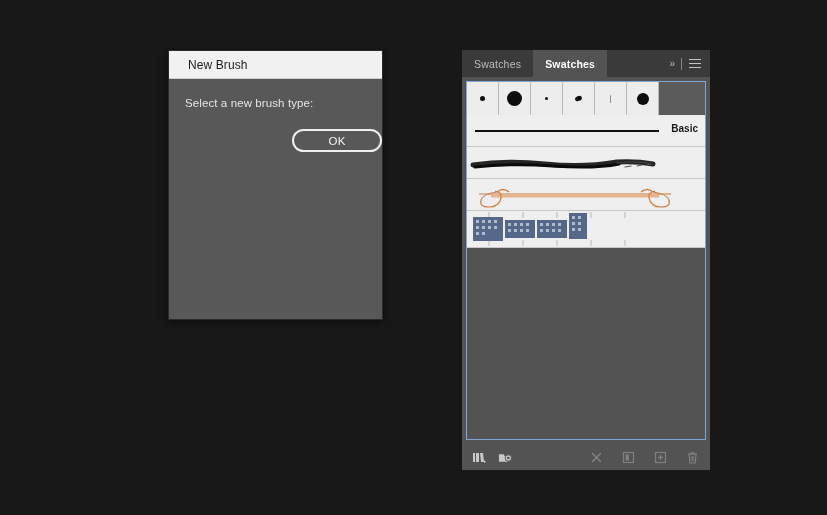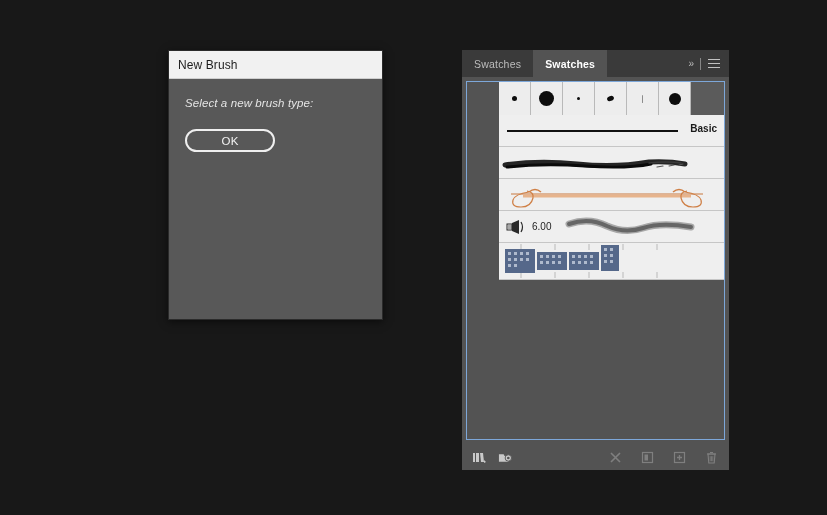--- a/index.html
+++ b/index.html
@@ -15,58 +15,58 @@
   .dialog{
     position:absolute;left:168px;top:50px;width:215px;height:270px;
     background:#585858;
     box-shadow:0 2px 8px rgba(0,0,0,.55);
     border:1px solid #2b2b2b;
     box-sizing:border-box;
   }
   .dialog-titlebar{
     height:28px;background:#f1f1f1;
     display:flex;align-items:center;
-    padding-left:9px;box-sizing:border-box;
+    padding-left:19px;box-sizing:border-box;
     border-bottom:1px solid #cfcfcf;
   }
   .dialog-title{font-size:12px;color:#1d1d1d;letter-spacing:.1px;}
   .dialog-body{padding:18px 0 0 16px;box-sizing:border-box;}
-  .prompt{font-size:11.5px;color:#e4e4e4;margin-bottom:13px;letter-spacing:.1px;font-style:italic;}
+  .prompt{font-size:11.5px;color:#e4e4e4;margin-bottom:13px;letter-spacing:.1px;}
 
   .radio-row{display:flex;align-items:center;height:24px;cursor:default;}
   .radio-row[data-interactable="true"]{cursor:pointer;}
   .radio{
     width:11px;height:11px;border-radius:50%;
     border:1px solid #d9d9d9;box-sizing:border-box;
     margin-right:9px;flex:none;position:relative;background:transparent;
   }
   .radio.checked{border-color:#e8e8e8;}
   .radio.checked::after{
     content:"";position:absolute;left:2px;top:2px;
     width:5px;height:5px;border-radius:50%;background:#cfd8e4;
   }
   .radio.disabled{border-color:#7b7b7b;}
   .radio-label{font-size:11.5px;color:#ececec;letter-spacing:.1px;}
   .radio-row.disabled .radio-label{color:#7e7e7e;}
 
   .dialog-buttons{
-    display:flex;gap:20px;margin-top:20px;padding-left:0px;
+    display:flex;gap:20px;margin-top:20px;padding-left:0px;justify-content:flex-end;
   }
   .btn{
     width:90px;height:23px;border-radius:12px;
     background:transparent;color:#f2f2f2;font-size:11.5px;
     display:flex;align-items:center;justify-content:center;
     box-sizing:border-box;cursor:pointer;letter-spacing:.2px;
   }
   .btn.default{border:2px solid #efefef;}
   .btn.secondary{border:1px solid #d2d2d2;}
 
   
   .panel{
-    position:absolute;left:462px;top:50px;width:267px;height:420px;
+    position:absolute;left:462px;top:50px;width:248px;height:420px;
     background:#535353;
     box-sizing:border-box;
   }
   .panel-tabs{
     height:27px;background:#3a3a3a;display:flex;align-items:stretch;
     position:relative;
   }
   .tab{
     display:flex;align-items:center;padding:0 12px;
     font-size:10.5px;color:#bdbdbd;cursor:pointer;letter-spacing:.2px;
@@ -78,21 +78,21 @@
   }
   .icon-dblchev{font-size:10px;line-height:1;cursor:pointer;letter-spacing:-1px;}
   .tab-div{width:1px;height:12px;background:#868686;}
   .icon-burger{width:12px;height:9px;display:flex;flex-direction:column;justify-content:space-between;cursor:pointer;}
   .icon-burger span{display:block;height:1px;background:#c2c2c2;width:100%;}
 
   .panel-content{
     position:absolute;left:4px;right:4px;top:31px;bottom:30px;
     border:1px solid #7da7d9;background:#535353;box-sizing:border-box;
   }
-  .brush-list{background:#fdba74;margin-left:32px;}
+  .brush-list{background:#fdba74;}
 
   
   .swatch-row{display:flex;height:33px;background:#ededed;}
   .swatch{
     width:32px;height:33px;border-right:1px solid #b9b9b9;
     display:flex;align-items:center;justify-content:center;box-sizing:border-box;
     background:#ededed;cursor:pointer;
   }
   .swatch .dot{background:#0d0d0d;border-radius:50%;}
   .swatch-tail{flex:1;background:#5b5b5b;}
@@ -211,33 +211,20 @@
           <svg width="216" height="30" viewBox="0 0 216 30" data-interactable="false">
             <line x1="12" y1="14" x2="204" y2="14" stroke="#c9793f" stroke-width="1"></line>
             <line x1="24" y1="16" x2="192" y2="16" stroke="#e7b48c" stroke-width="3"></line>
             <path d="M30 12 q-14 2 -16 8 q-2 7 8 7 q10 0 12 -9 q1 -6 -6 -7" stroke="#cf7f45" stroke-width="1.2" fill="none"></path>
             <path d="M30 12 q6 -5 12 0" stroke="#cf7f45" stroke-width="1.6" fill="none"></path>
             <path d="M186 12 q14 2 16 8 q2 7 -8 7 q-10 0 -12 -9 q-1 -6 6 -7" stroke="#cf7f45" stroke-width="1.2" fill="none"></path>
             <path d="M186 12 q-6 -5 -12 0" stroke="#cf7f45" stroke-width="1.6" fill="none"></path>
           </svg>
         </div>
 
-        <div class="brush-row row-bristle" data-interactable="true">
-          <svg width="20" height="16" viewBox="0 0 20 16" style="margin-left:7px;" data-interactable="false">
-            <rect x="1" y="5" width="5" height="6" fill="none" stroke="#2a2a2a" stroke-width="1"></rect>
-            <path d="M3 6 v4 M5 6 v4" stroke="#2a2a2a" stroke-width=".7"></path>
-            <path d="M6 4 L13 1 L13 15 L6 12 Z" fill="#2a2a2a"></path>
-            <path d="M15 3 q3 5 0 10" stroke="#2a2a2a" stroke-width="1.2" fill="none"></path>
-          </svg>
-          <span class="bristle-size" data-interactable="false">6.00</span>
-          <svg width="130" height="28" viewBox="0 0 130 28" style="margin-left:14px;" data-interactable="false">
-            <path d="M4 11 q20 -7 38 2 q18 8 36 2 q18 -6 48 -1" stroke="#6e6e6e" stroke-width="7" fill="none" stroke-linecap="round" opacity=".55"></path>
-            <path d="M4 11 q20 -7 38 2 q18 8 36 2 q18 -6 48 -1" stroke="#4a4a4a" stroke-width="4" fill="none" stroke-linecap="round" opacity=".7"></path>
-          </svg>
-        </div>
 
         <div class="brush-row row-pattern" data-interactable="true">
           <svg width="216" height="36" viewBox="0 0 216 36" data-interactable="false">
             <g stroke="#b9b9b9" stroke-width="1">
               <line x1="22" y1="1" x2="22" y2="7"></line>
                 <line x1="56" y1="1" x2="56" y2="7"></line>
               <line x1="90" y1="1" x2="90" y2="7"></line>
                 <line x1="124" y1="1" x2="124" y2="7"></line>
               <line x1="158" y1="1" x2="158" y2="7"></line>
               <line x1="22" y1="29" x2="22" y2="35"></line>

